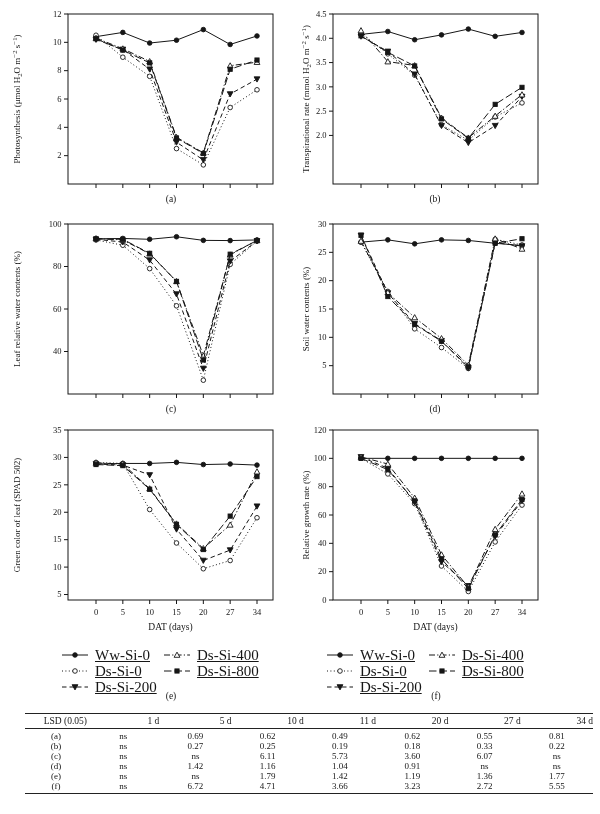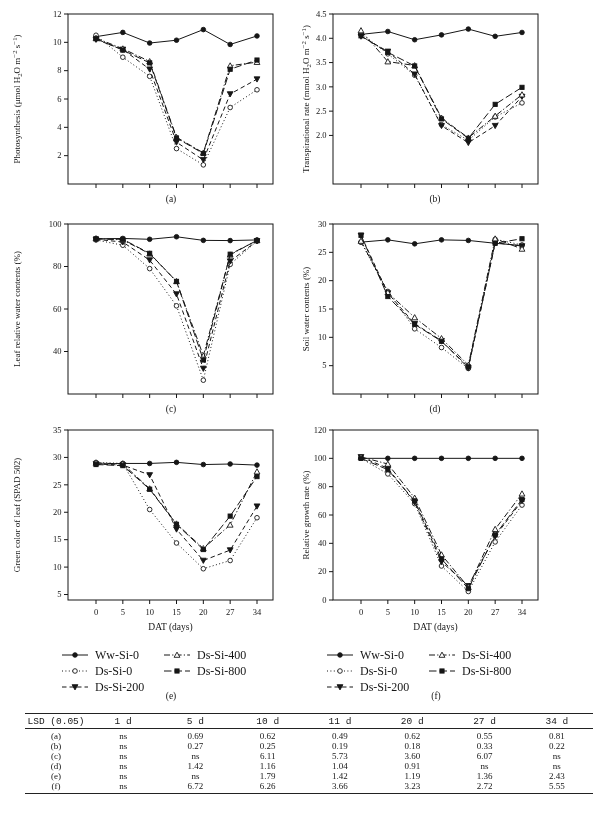--- a/index.html
+++ b/index.html
@@ -8,26 +8,26 @@
   .figure{width:600px;position:relative;}
   .panels-grid{display:grid;grid-template-columns:300px 300px;}
   .panel{position:relative;}
   .panel svg{display:block;}
   .caption{font-size:9.5px;width:300px;text-align:center;position:relative;height:18px;line-height:14px;}
   .panel-left .caption{left:21px;}
   .panel-right .caption{left:-15px;}
   .legend-row{position:relative;height:67px;}
   .legend-block{position:absolute;top:3px;display:grid;grid-auto-flow:column;
     grid-template-rows:repeat(3,16px);grid-template-columns:102px 102px;}
-  .lg-entry{display:flex;align-items:center;font-size:12px;white-space:nowrap;}
+  .lg-entry{display:flex;align-items:center;font-size:15px;white-space:nowrap;text-decoration:underline;}
   .lg-entry svg{margin-right:6px;flex:0 0 auto;}
   .legend-caption{position:absolute;top:47px;width:220px;text-align:center;font-size:9.5px;}
   .lsd-table{margin-left:25px;width:568px;border-collapse:collapse;table-layout:fixed;margin-top:2px;}
   .lsd-table th{font-size:9.5px;font-weight:normal;height:14px;
-    border-top:1.3px solid #222;border-bottom:1px solid #222;text-align:center;padding:0;font-family:Liberation Mono, monospace;}
+    border-top:1.3px solid #222;border-bottom:1px solid #222;text-align:right;padding:0;}
   .lsd-table td{font-size:9px;text-align:center;padding:0;height:10px;line-height:10px;}
   .lsd-table tbody tr:first-child td{padding-top:2px;}
   .lsd-table tbody tr:last-child td{border-bottom:1.3px solid #222;padding-bottom:2px;}
 </style>
 </head>
 <body>
 
 <div class="figure">
   <div class="panels-grid">
     <div class="panel panel-left">
@@ -639,27 +639,27 @@
           <td>ns</td>
         </tr>
         <tr>
           <td>(e)</td>
           <td>ns</td>
           <td>ns</td>
           <td>1.79</td>
           <td>1.42</td>
           <td>1.19</td>
           <td>1.36</td>
-          <td>2.43</td>
+          <td>1.77</td>
         </tr>
         <tr>
           <td>(f)</td>
           <td>ns</td>
           <td>6.72</td>
-          <td>6.26</td>
+          <td>4.71</td>
           <td>3.66</td>
           <td>3.23</td>
           <td>2.72</td>
           <td>5.55</td>
         </tr>
       </tbody>
   </table>
 </div>
 
 </body></html>

